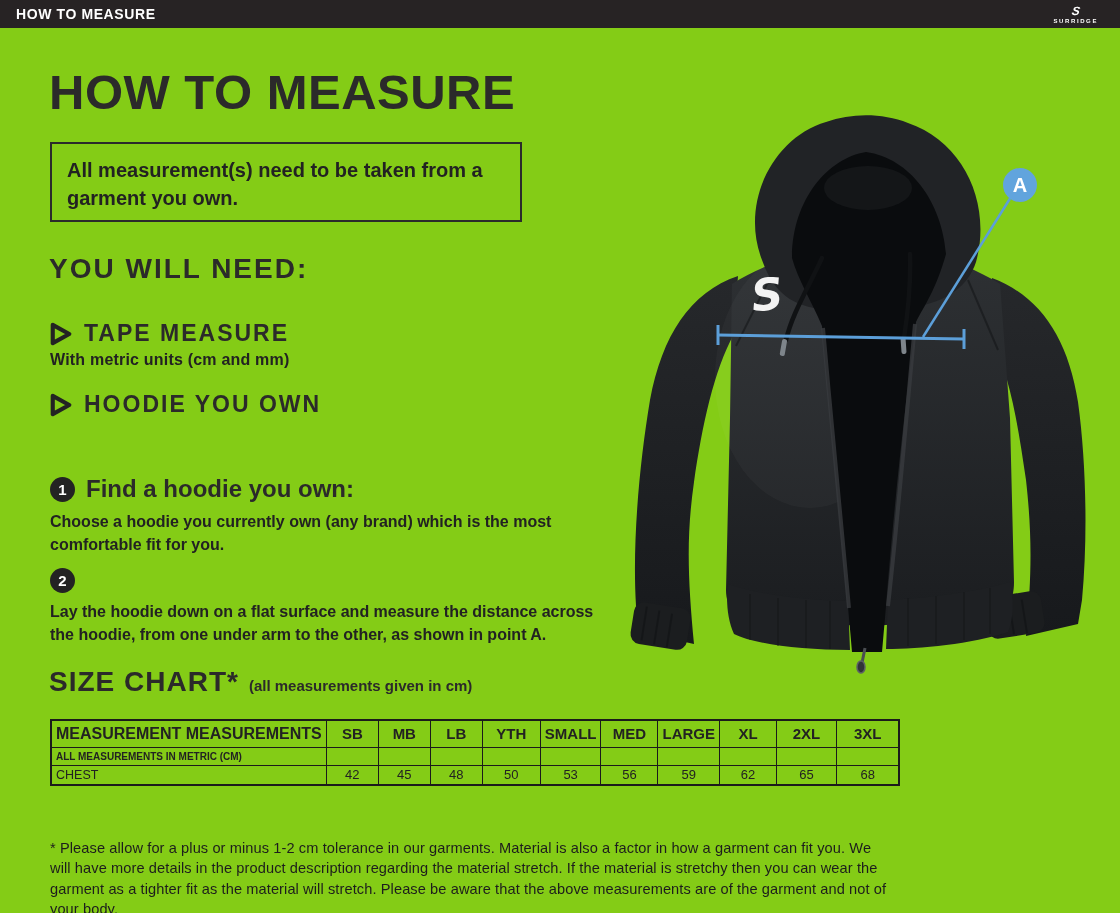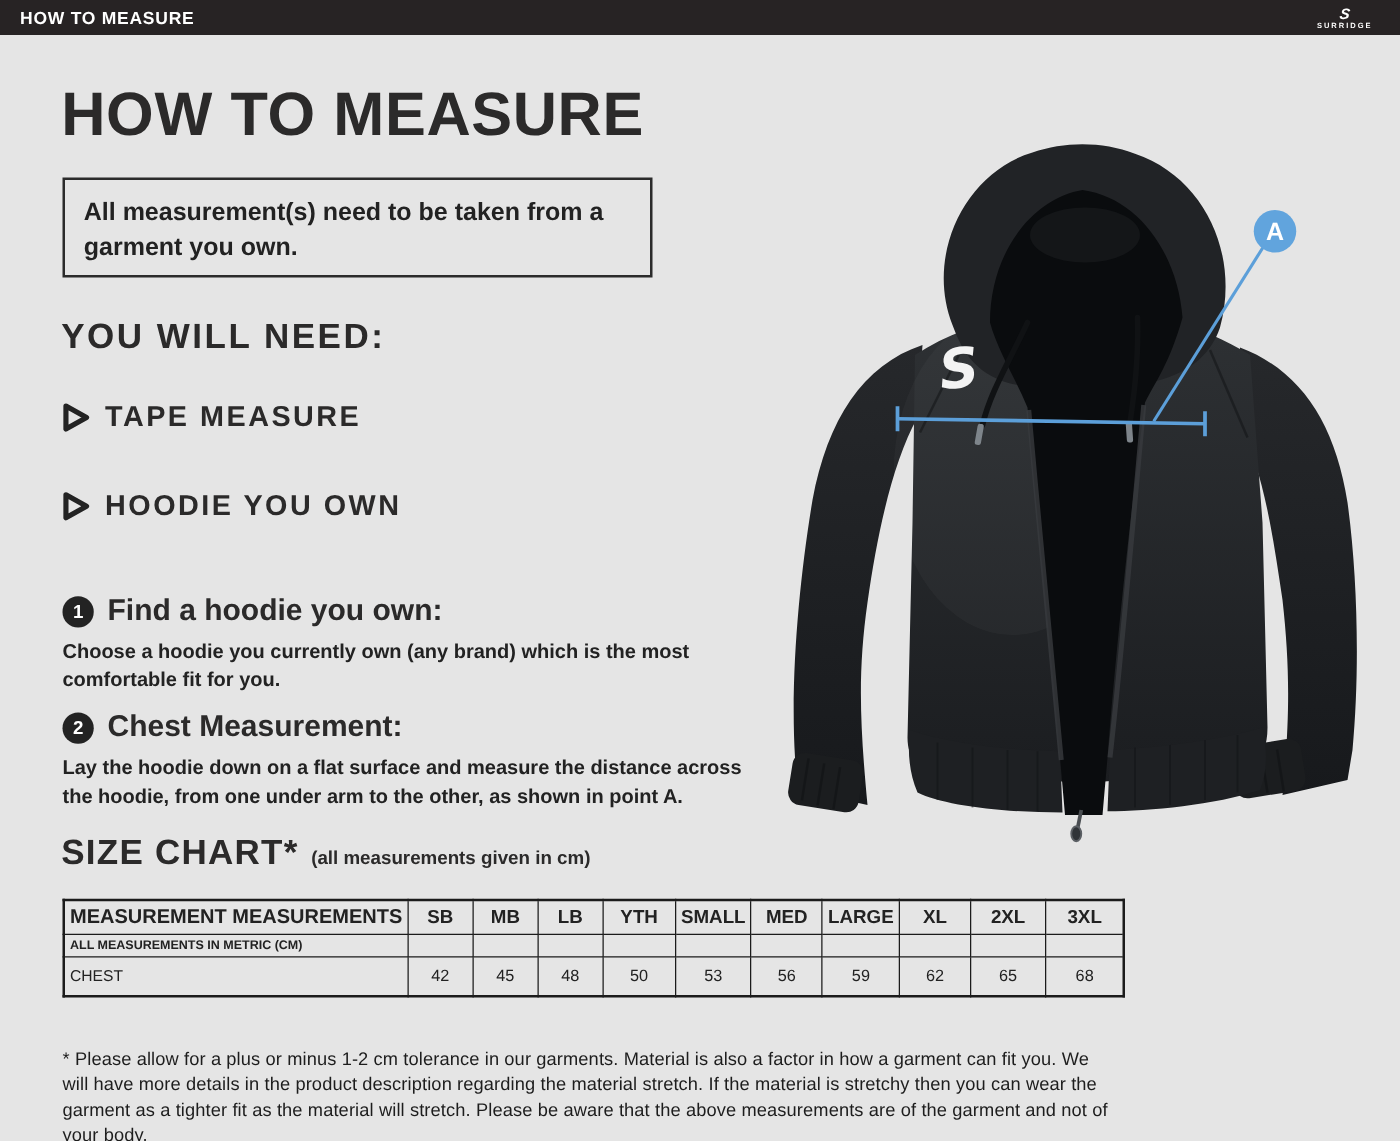--- a/index.html
+++ b/index.html
@@ -1,16 +1,16 @@
 <!DOCTYPE html>
 <html><head>
 <meta charset="utf-8">
 <style>
   html,body{margin:0;padding:0;background:#fff;}
-  #screen{position:relative;width:1120px;height:913px;background:#e5e5e5;overflow:hidden;
+  #screen{position:relative;width:1120px;height:913px;background:#84cc16;overflow:hidden;
           font-family:"Liberation Sans", sans-serif;color:#222;}
 
   
   .topbar{position:absolute;left:0;top:0;width:1120px;height:28px;background:#272324;
           display:flex;align-items:center;justify-content:space-between;
           padding:0 16px;box-sizing:border-box;}
   .topbar-title{color:#fff;font-size:14px;font-weight:bold;letter-spacing:0.6px;}
   .brand{display:flex;flex-direction:column;align-items:center;line-height:1;margin-right:6px;color:#fff;}
   .brand-mark{font-size:12px;font-weight:bold;font-style:italic;transform:skewX(-10deg);}
   .brand-name{font-size:6px;font-weight:bold;letter-spacing:1.6px;margin-top:1px;}
@@ -51,21 +51,21 @@
   .size-heading-row{position:absolute;left:49px;top:666px;display:flex;align-items:baseline;gap:10px;}
   .size-heading{font-size:28px;font-weight:bold;letter-spacing:1px;color:#2b2a2a;white-space:nowrap;}
   .size-sub{font-size:15px;font-weight:bold;color:#2b2a2a;white-space:nowrap;}
 
   .size-table{position:absolute;left:50px;top:719px;border-collapse:collapse;table-layout:fixed;}
   .size-table{border:2px solid #1b1b1b;}
   .size-table td,.size-table th{border:1px solid #1b1b1b;padding:0 4px;box-sizing:border-box;
                                 overflow:hidden;white-space:nowrap;}
   .size-table .hdr-row{height:27px;}
   .size-table .note-row{height:18px;}
-  .size-table .data-row{height:32px;}
+  .size-table .data-row{height:20px;}
   .th-desc{font-size:16px;font-weight:bold;text-align:left;color:#222;}
   .th-size{font-size:15px;font-weight:bold;text-align:center;color:#222;}
   .td-note{font-size:10px;font-weight:bold;text-align:left;color:#222;}
   .td-label{font-size:12.5px;font-weight:normal;text-align:left;color:#222;}
   .td-val{font-size:13px;font-weight:normal;text-align:center;color:#222;}
   .c0{width:224px;} .c1{width:52px;} .c2{width:52px;} .c3{width:52px;} .c4{width:58px;}
   .c5{width:56px;} .c6{width:57px;} .c7{width:54px;} .c8{width:57px;} .c9{width:60px;} .c10{width:63px;}
 
   
   .footnote{position:absolute;left:50px;top:838px;width:845px;font-size:14.6px;
@@ -94,20 +94,21 @@
 
   <div class="ywn-heading">YOU WILL NEED:</div>
 
   <div class="need-item first">
     <div class="need-head">
       <svg class="tri-icon" viewBox="0 0 24 26">
         <polygon points="3,3 21,13 3,23" fill="none" stroke="#232323" stroke-width="4.5" stroke-linejoin="round"></polygon>
       </svg>
       <span class="need-label">TAPE MEASURE</span>
     </div>
+    <div class="need-desc">With metric units (cm and mm)</div>
   </div>
 
   <div class="need-item second">
     <div class="need-head">
       <svg class="tri-icon" viewBox="0 0 24 26">
         <polygon points="3,3 21,13 3,23" fill="none" stroke="#232323" stroke-width="4.5" stroke-linejoin="round"></polygon>
       </svg>
       <span class="need-label">HOODIE YOU OWN</span>
     </div>
   </div>
@@ -116,21 +117,20 @@
     <div class="step-head">
       <span class="step-circle">1</span>
       <span class="step-title">Find a hoodie you own:</span>
     </div>
     <div class="step-desc">Choose a hoodie you currently own (any brand) which is the most comfortable fit for you.</div>
   </div>
 
   <div class="step two">
     <div class="step-head">
       <span class="step-circle">2</span>
-      <span class="step-title">Chest Measurement:</span>
     </div>
     <div class="step-desc">Lay the hoodie down on a flat surface and measure the distance across the hoodie, from one under arm to the other, as shown in point A.</div>
   </div>
 
   <div class="size-heading-row">
     <span class="size-heading">SIZE CHART*</span>
     <span class="size-sub">(all measurements given in cm)</span>
   </div>
 
   <table class="size-table">

